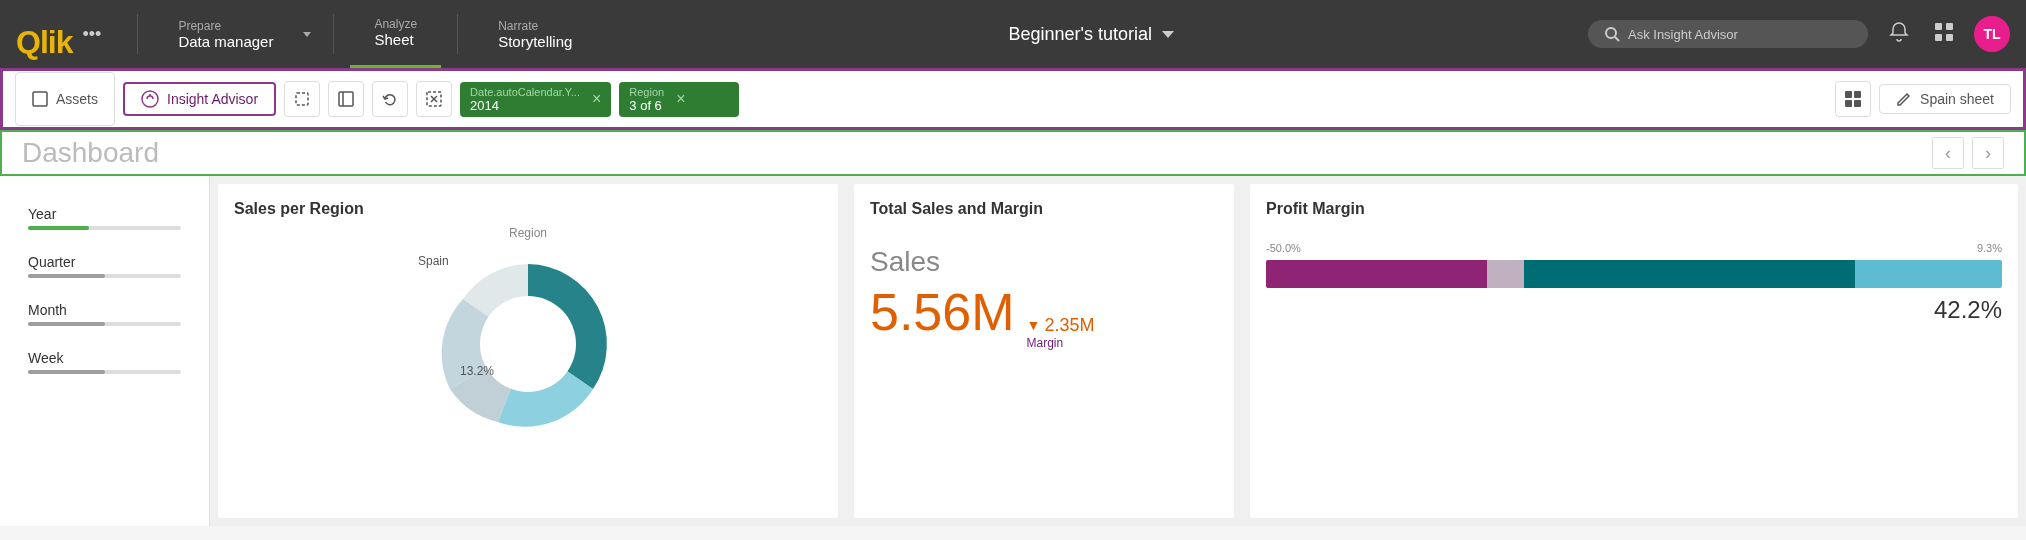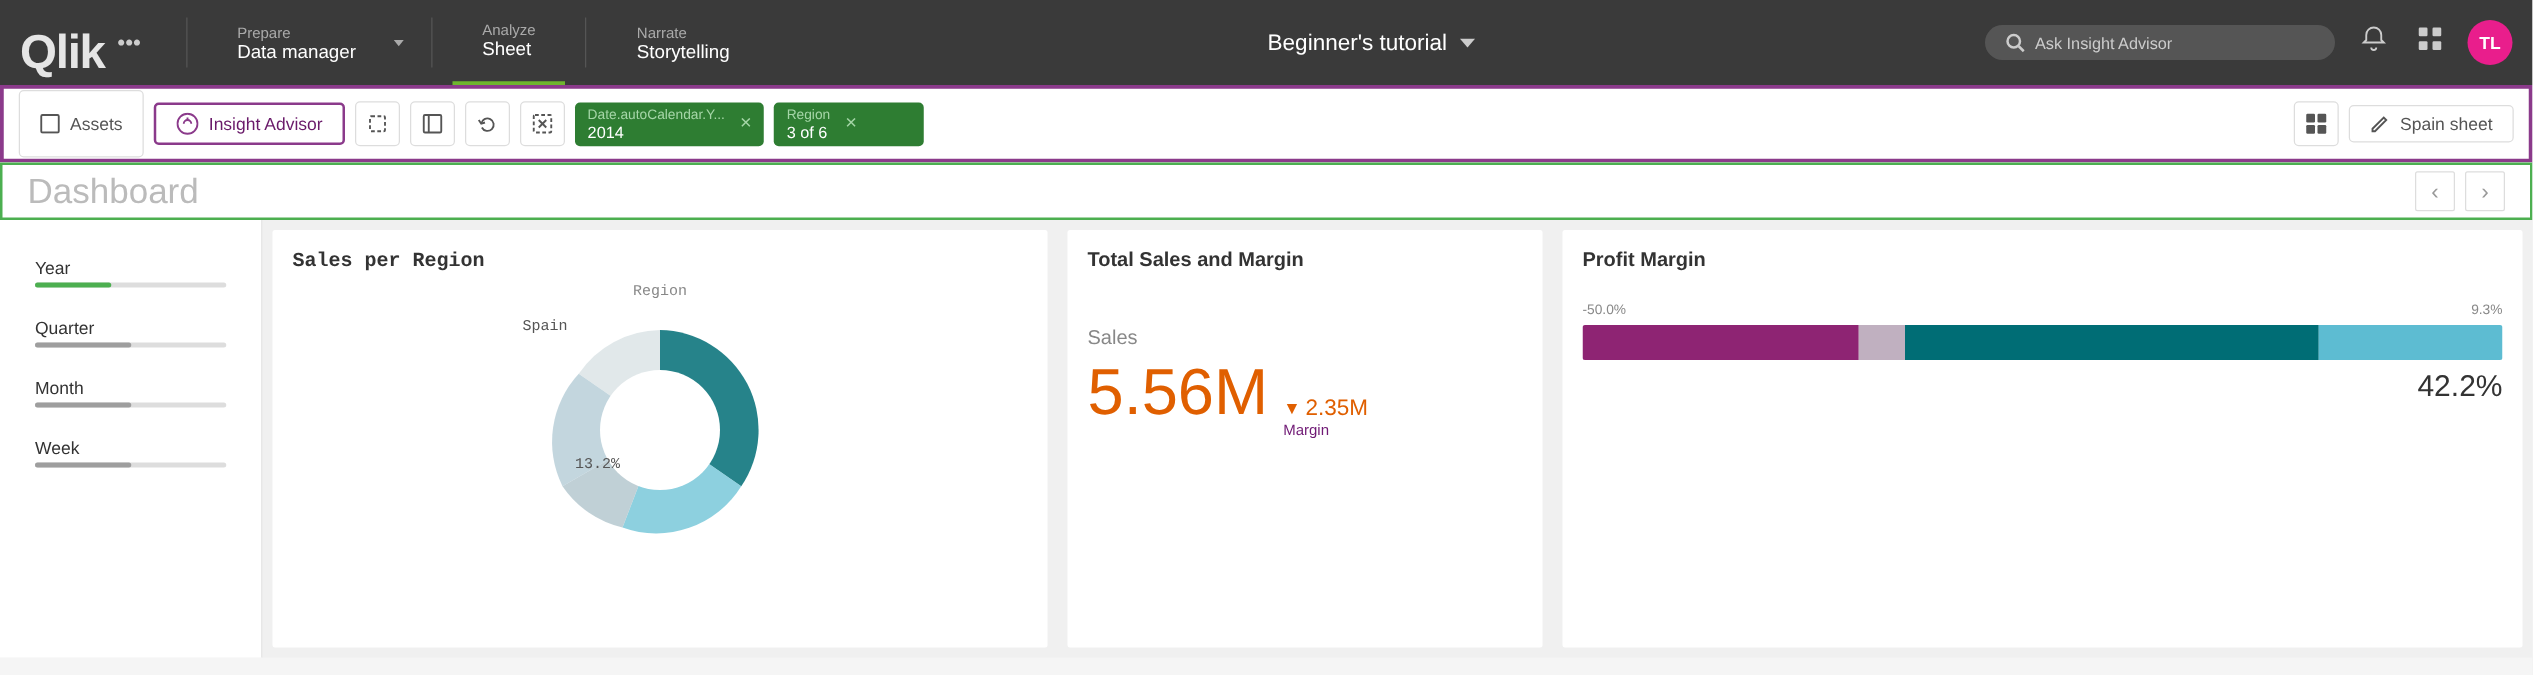--- a/index.html
+++ b/index.html
@@ -14,22 +14,22 @@
       padding: 0 16px;
       gap: 0;
     }
     .nav-logo {
       display: flex;
       align-items: center;
       gap: 10px;
       margin-right: 20px;
     }
     .nav-logo-text {
-      color: #e5e5e5;
-      font-size: 38px;
+      color: #eab308;
+      font-size: 32px;
       font-weight: bold;
       letter-spacing: -1px;
       margin-top: 17px;
     }
     .nav-dots {
       color: #ccc;
       font-size: 18px;
       cursor: pointer;
     }
     .nav-separator {
@@ -292,45 +292,44 @@
     .chart-panel-title {
       font-size: 16px;
       font-weight: 600;
       color: #333;
       margin-bottom: 8px;
     }
 
     
     .sales-region-panel {
       width: 620px;
-      font-family: Liberation Mono, monospace;
     }
 
     
     .donut-container {
       display: flex;
       flex-direction: column;
       align-items: center;
       flex: 1;
     }
     .donut-label-top {
       font-size: 12px;
       color: #888;
       margin-bottom: 4px;
     }
 
     
     .total-sales-panel {
       width: 380px;
     }
     .sales-label {
-      font-size: 16px;
+      font-size: 28px;
       color: #888;
       font-weight: 300;
-      margin-top: 36px;
+      margin-top: 20px;
     }
     .sales-value {
       font-size: 52px;
       color: #e05f00;
       font-weight: 300;
       display: flex;
       align-items: baseline;
       gap: 8px;
     }
 

